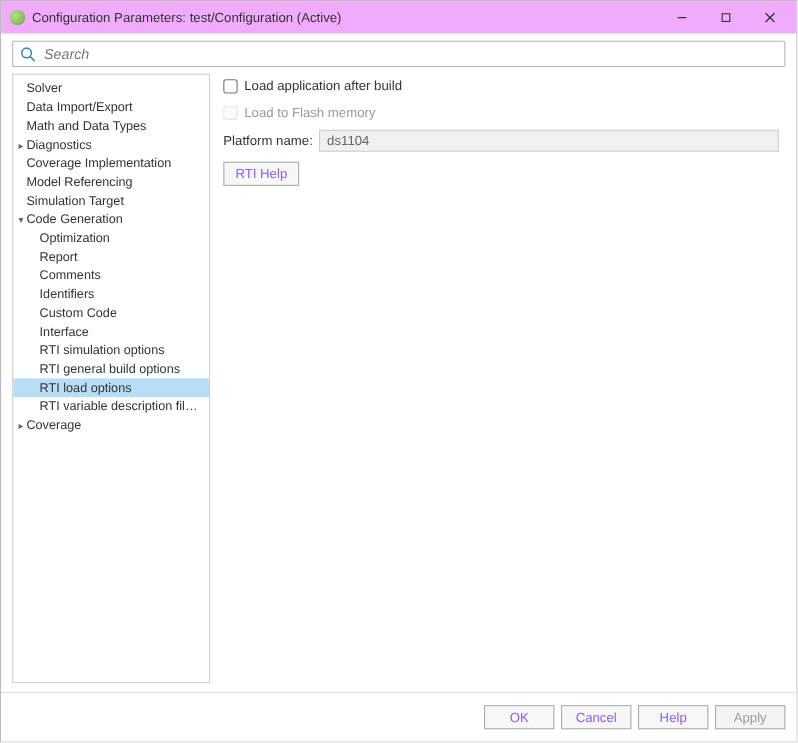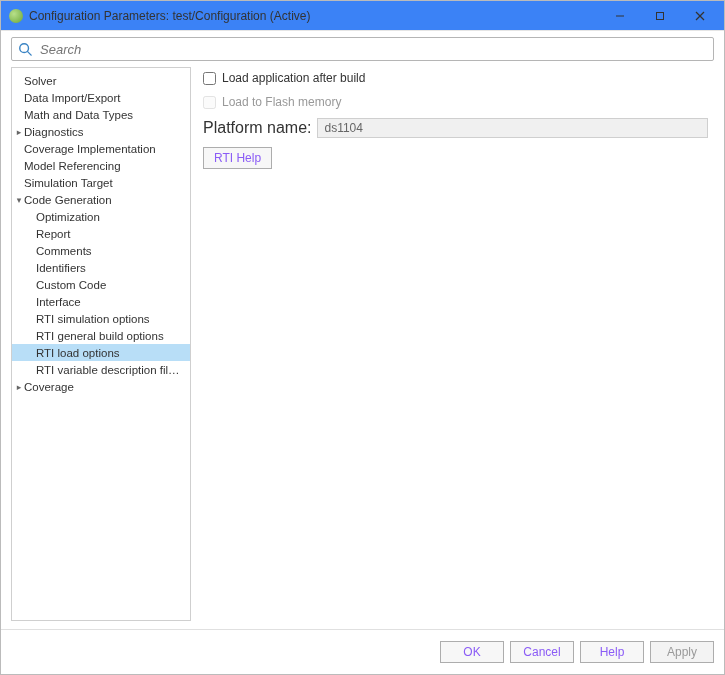--- a/index.html
+++ b/index.html
@@ -17,21 +17,21 @@
     border: 1px solid #bbb;
     display: flex;
     flex-direction: column;
     background: #fff;
   }
   .titlebar {
     height: 30px;
     display: flex;
     align-items: center;
     padding: 0 4px 0 8px;
-    background: #3b82f6;
+    background: #f0abfc;
     border-bottom: 1px solid #e5e5e5;
   }
   .titlebar .appicon {
     width: 14px; height: 14px;
     border-radius: 50%;
     background: radial-gradient(circle at 35% 35%, #b8e08a, #6aa637);
     margin-right: 6px;
     flex: 0 0 auto;
   }
   .titlebar .title {
@@ -135,21 +135,21 @@
   .checkrow.disabled { color: #999; }
   .checkrow.disabled input { opacity: 0.6; }
 
   .fieldrow {
     display: flex;
     align-items: center;
     gap: 6px;
     height: 22px;
   }
   .fieldrow label {
-    font-size: 16px;
+    font-size: 12px;
     color: #333;
     white-space: nowrap;
   }
   .fieldrow input[type=text] {
     flex: 1 1 auto;
     height: 20px;
     border: 1px solid #cfcfcf;
     background: #f3f3f3;
     color: #666;
     padding: 0 6px;

